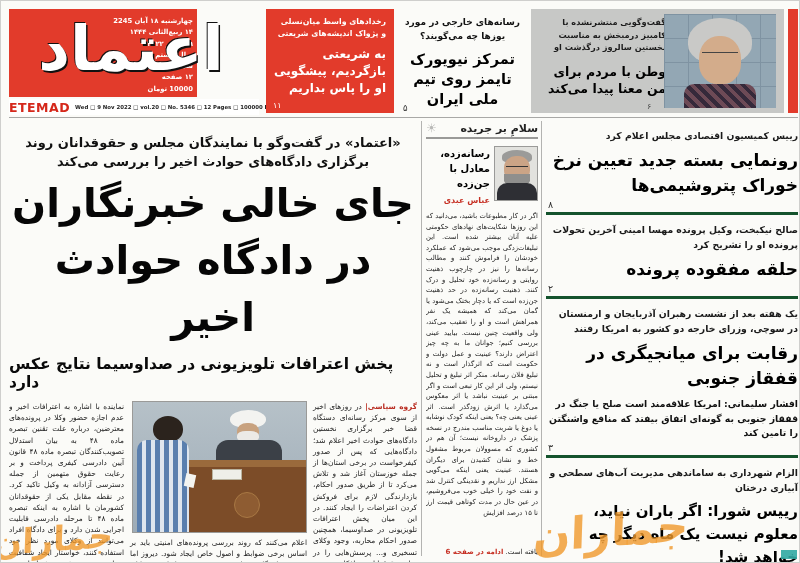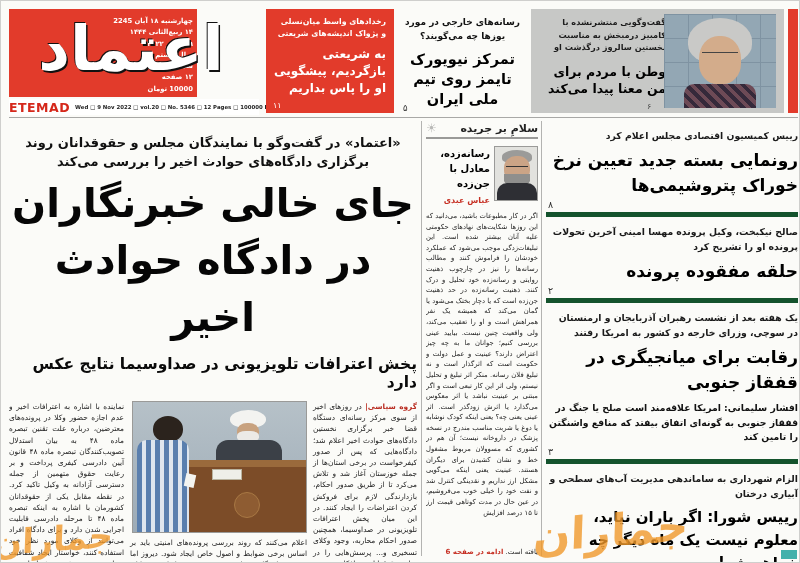--- a/index.html
+++ b/index.html
@@ -81,21 +81,21 @@
   .ab-beard{position:absolute;left:9px;top:27px;width:26px;height:12px;background:#8f8f8d;
             border-radius:0 0 46% 46%;}
   .ab-suit{position:absolute;left:2px;bottom:0;width:40px;height:17px;background:#2e2f34;
            border-radius:10px 10px 0 0;}
   
   .article{position:absolute;left:8px;top:120px;width:408px;height:435px;}
   .a-kicker{direction:rtl;text-align:center;font-size:13px;font-weight:bold;line-height:19px;
             color:#111;margin-top:12px;}
   .a-head{direction:rtl;text-align:center;font-size:40px;font-weight:bold;line-height:57px;
           color:#060606;margin-top:4px;letter-spacing:-1px;}
-  .a-sub{direction:rtl;text-align:right;font-size:15.5px;font-weight:bold;color:#0a0a0a;
+  .a-sub{direction:rtl;text-align:left;font-size:15.5px;font-weight:bold;color:#0a0a0a;
          margin-top:9px;}
   .a-body{display:flex;direction:rtl;gap:6px;margin-top:10px;height:218px;overflow:hidden;}
   .a-col{font-size:7.4px;line-height:11.2px;text-align:justify;color:#222;direction:rtl;}
   .a-col-r{width:104px;flex:none;}
   .a-col-m{width:177px;flex:none;}
   .a-col-l{flex:1;}
   .lead{color:#b92c21;font-weight:bold;}
   .a-under{font-size:7.4px;line-height:11.2px;text-align:justify;color:#222;direction:rtl;
            margin-top:4px;}
   
@@ -111,21 +111,21 @@
   .abdi-title{font-size:10px;font-weight:bold;line-height:15px;color:#000;text-align:right;
               direction:rtl;}
   .abdi-author{color:#c62f23;font-size:8px;font-weight:bold;margin-top:5px;direction:rtl;
                text-align:right;}
   .abdi-body{flex:1;overflow:hidden;font-size:6.8px;line-height:10.6px;text-align:justify;
              color:#222;direction:rtl;margin-top:6px;}
   .abdi-foot{font-size:7px;direction:rtl;text-align:justify;color:#222;}
   .cont{color:#c62f23;font-weight:bold;}
   
   .rcol{position:absolute;left:545px;top:120px;width:252px;height:435px;direction:rtl;}
-  .story{position:relative;border-bottom:5px solid #14532d;padding:7px 0 14px 0;}
+  .story{position:relative;border-bottom:3px solid #14532d;padding:7px 0 14px 0;}
   .story:last-child{border-bottom:none;}
   .s-kicker{font-size:9.3px;font-weight:bold;line-height:15px;color:#1a1a1a;text-align:right;}
   .s-head{font-size:17px;font-weight:bold;line-height:25px;color:#000;text-align:right;
           margin-top:5px;}
   .s-head.sm{font-size:15px;line-height:23px;}
   .s-sub{font-size:9.3px;font-weight:bold;line-height:14.5px;color:#111;text-align:right;
          margin-top:6px;}
   .s-pg{position:absolute;left:2px;bottom:2px;font-size:9.5px;color:#333;}
   
   .credit{position:absolute;left:0;top:517px;width:142px;height:38px;

